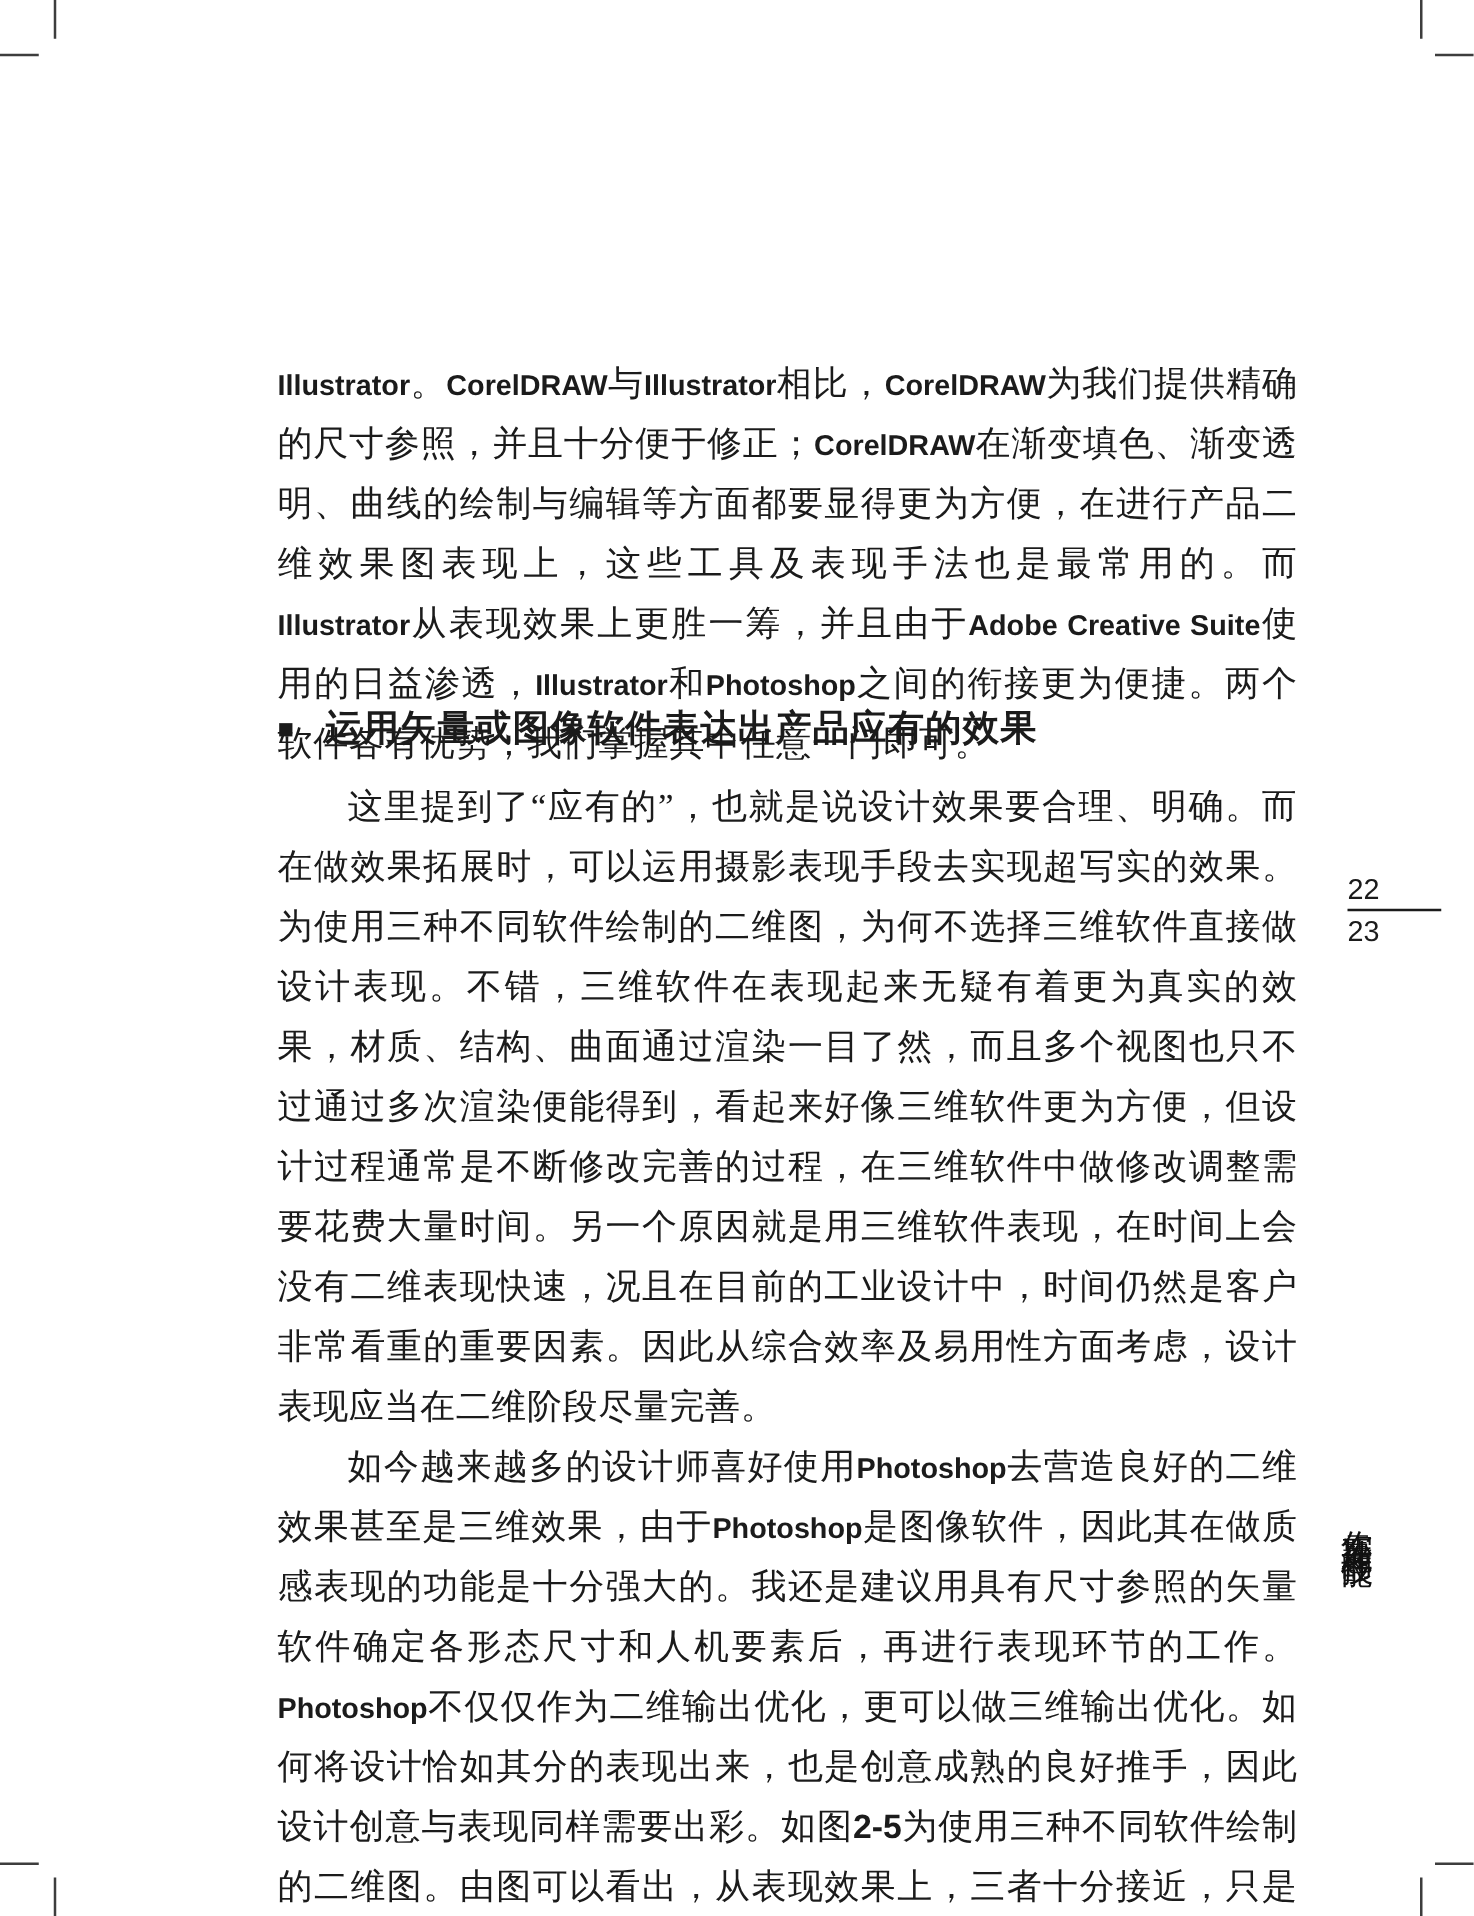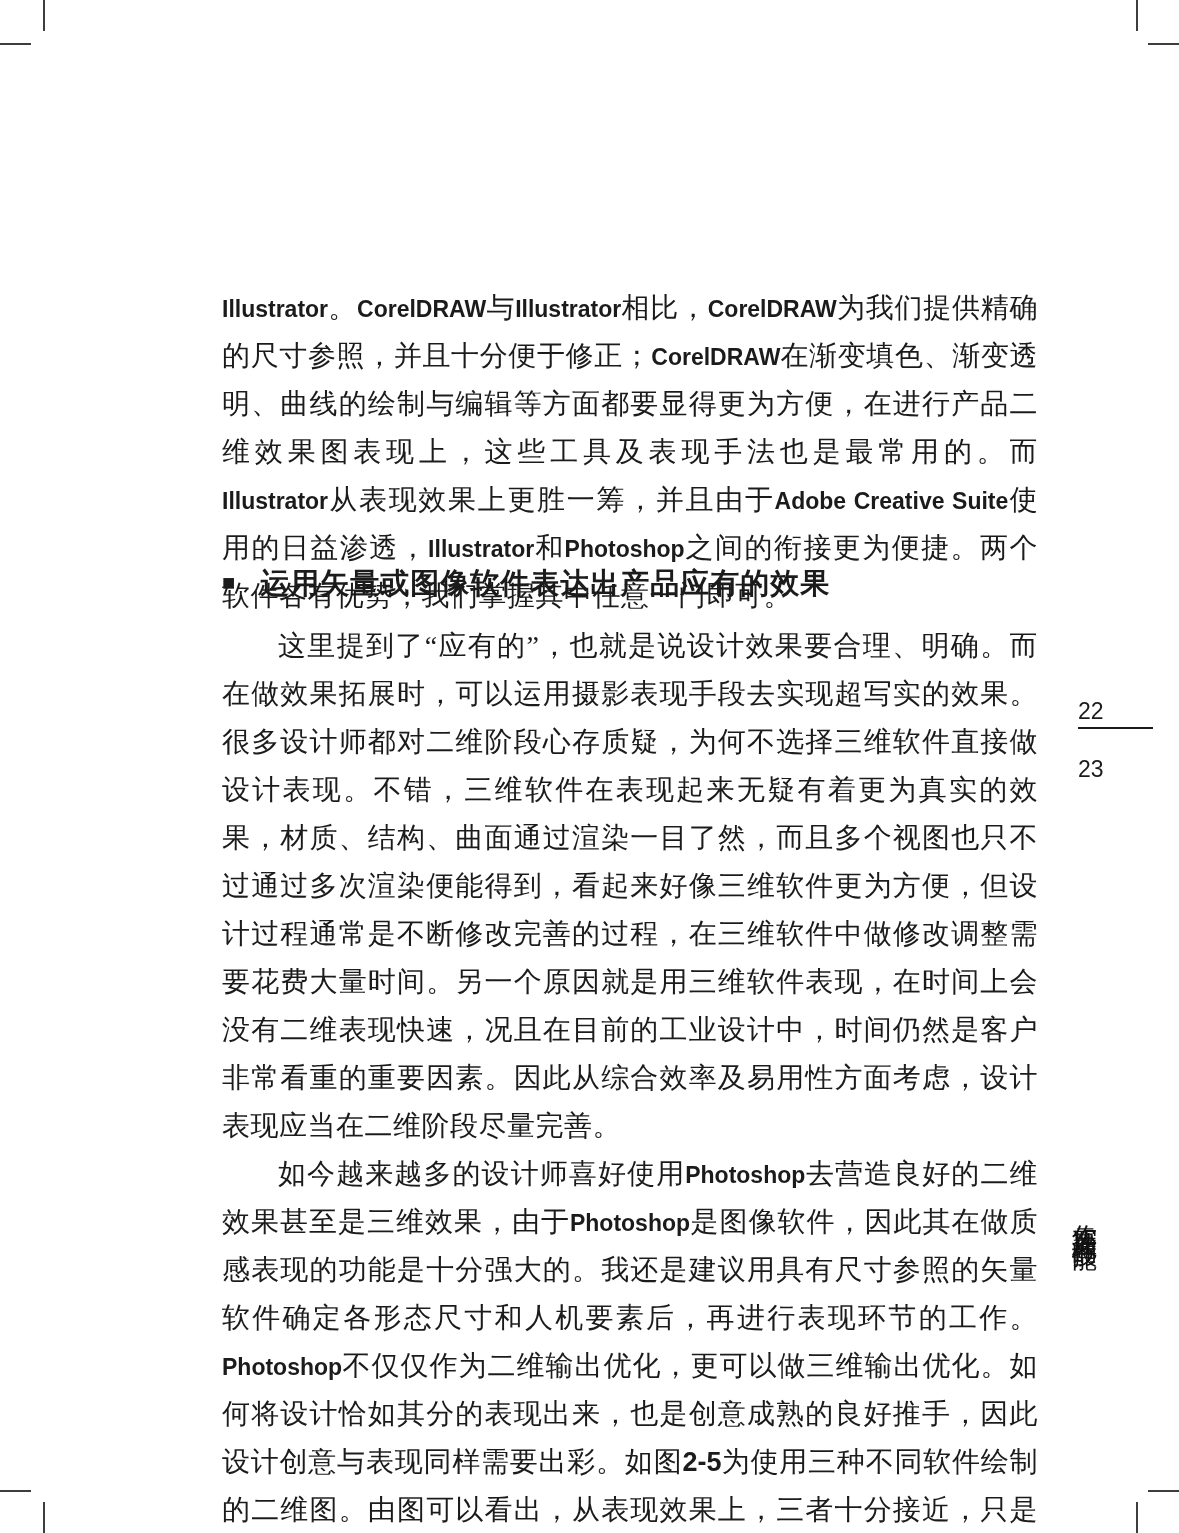--- a/index.html
+++ b/index.html
@@ -85,21 +85,21 @@
   
   .pagenum {
     position: absolute;
     left: 1078px;
     font-family: "Liberation Sans", "DejaVu Sans", sans-serif;
     font-size: 23px;
     line-height: 23px;
     color: #1b1b1b;
   }
   #pagenum-top { top: 700px; text-align: center; }
-  #pagenum-bottom { top: 734px; margin-top: 24px; }
+  #pagenum-bottom { top: 734px; }
   .pagenum-rule {
     position: absolute;
     left: 1078px;
     top: 727px;
     width: 75px;
     height: 2px;
     background: #1b1b1b;
   }
 
   
@@ -130,21 +130,21 @@
 <div class="textblock" id="para1-block">
   <p><span class="run-latin">Illustrator</span><span class="run-cn">。</span><span class="run-latin">CorelDRAW</span><span class="run-cn">与</span><span class="run-latin">Illustrator</span><span class="run-cn">相比，</span><span class="run-latin">CorelDRAW</span><span class="run-cn">为我们提供精确的尺寸参照，并且十分便于修正；</span><span class="run-latin">CorelDRAW</span><span class="run-cn">在渐变填色、渐变透明、曲线的绘制与编辑等方面都要显得更为方便，在进行产品二维效果图表现上，这些工具及表现手法也是最常用的。而</span><span class="run-latin">Illustrator</span><span class="run-cn">从表现效果上更胜一筹，并且由于</span><span class="run-latin">Adobe Creative Suite</span><span class="run-cn">使用的日益渗透，</span><span class="run-latin">Illustrator</span><span class="run-cn">和</span><span class="run-latin">Photoshop</span><span class="run-cn">之间的衔接更为便捷。两个软件各有优势，我们掌握其中任意一门即可。</span></p>
 </div>
 
 <div class="section-heading">
   <span class="bullet">■</span>
   <span>运用矢量或图像软件表达出产品应有的效果</span>
 </div>
 
 <div class="textblock" id="para23-block">
-  <p class="indent">这里提到了“应有的”，也就是说设计效果要合理、明确。而在做效果拓展时，可以运用摄影表现手段去实现超写实的效果。很多设计师都对二维阶段心存质疑，为何不选择三维软件直接做设计表现。不错，三维软件在表现起来无疑有着更为真实的效果，材质、结构、曲面通过渲染一目了然，而且多个视图也只不过通过多次渲染便能得到，看起来好像三维软件更为方便，但设计过程通常是不断修改完善的过程，在三维软件中做修改调整需要花费大量时间。另一个原因就是用三维软件表现，在时间上会没有二维表现快速，况且在目前的工业设计中，时间仍然是客户非常看重的重要因素。因此从综合效率及易用性方面考虑，设计表现应当在二维阶段尽量完善。</p>
+  <p class="indent">这里提到了“应有的”，也就是说设计效果要合理、明确。而在做效果拓展时，可以运用摄影表现手段去实现超写实的效果。为使用三种不同软件绘制的二维图，为何不选择三维软件直接做设计表现。不错，三维软件在表现起来无疑有着更为真实的效果，材质、结构、曲面通过渲染一目了然，而且多个视图也只不过通过多次渲染便能得到，看起来好像三维软件更为方便，但设计过程通常是不断修改完善的过程，在三维软件中做修改调整需要花费大量时间。另一个原因就是用三维软件表现，在时间上会没有二维表现快速，况且在目前的工业设计中，时间仍然是客户非常看重的重要因素。因此从综合效率及易用性方面考虑，设计表现应当在二维阶段尽量完善。</p>
   <p class="indent"><span class="run-cn">如今越来越多的设计师喜好使用</span><span class="run-latin">Photoshop</span><span class="run-cn">去营造良好的二维效果甚至是三维效果，由于</span><span class="run-latin">Photoshop</span><span class="run-cn">是图像软件，因此其在做质感表现的功能是十分强大的。我还是建议用具有尺寸参照的矢量软件确定各形态尺寸和人机要素后，再进行表现环节的工作。</span><span class="run-latin">Photoshop</span><span class="run-cn">不仅仅作为二维输出优化，更可以做三维输出优化。如何将设计恰如其分的表现出来，也是创意成熟的良好推手，因此设计创意与表现同样需要出彩。如图</span><span class="run-latin-bold">2-5</span><span class="run-cn">为使用三种不同软件绘制的二维图。由图可以看出，从表现效果上，三者十分接近，只是操作技法上有差异。</span></p>
 </div>
 
 <div class="pagenum" id="pagenum-top">22</div>
 <div class="pagenum-rule"></div>
 <div class="pagenum" id="pagenum-bottom">23</div>
 
 <div class="vertical-title">你需要怎样的技能</div>
 
 </body></html>

